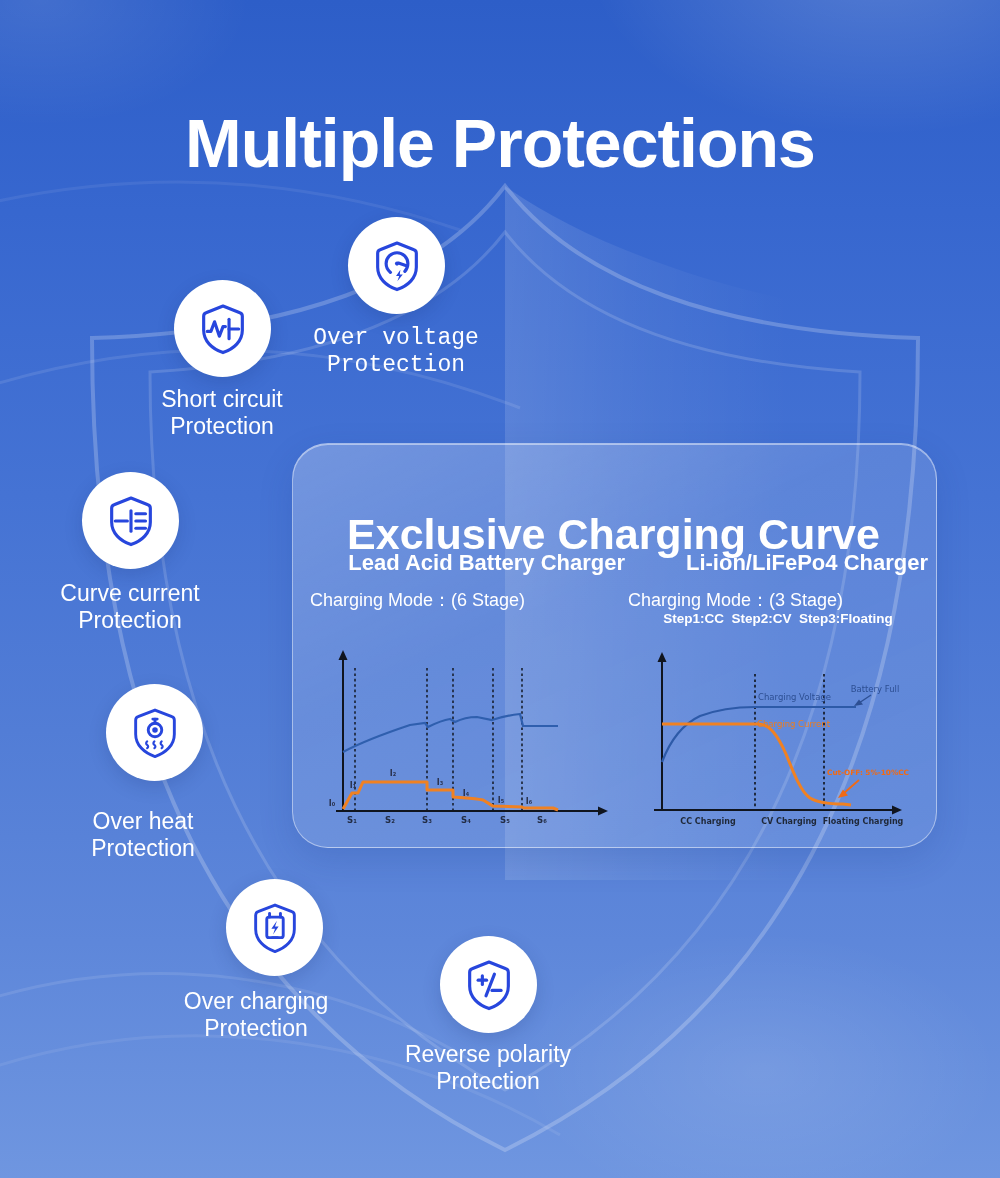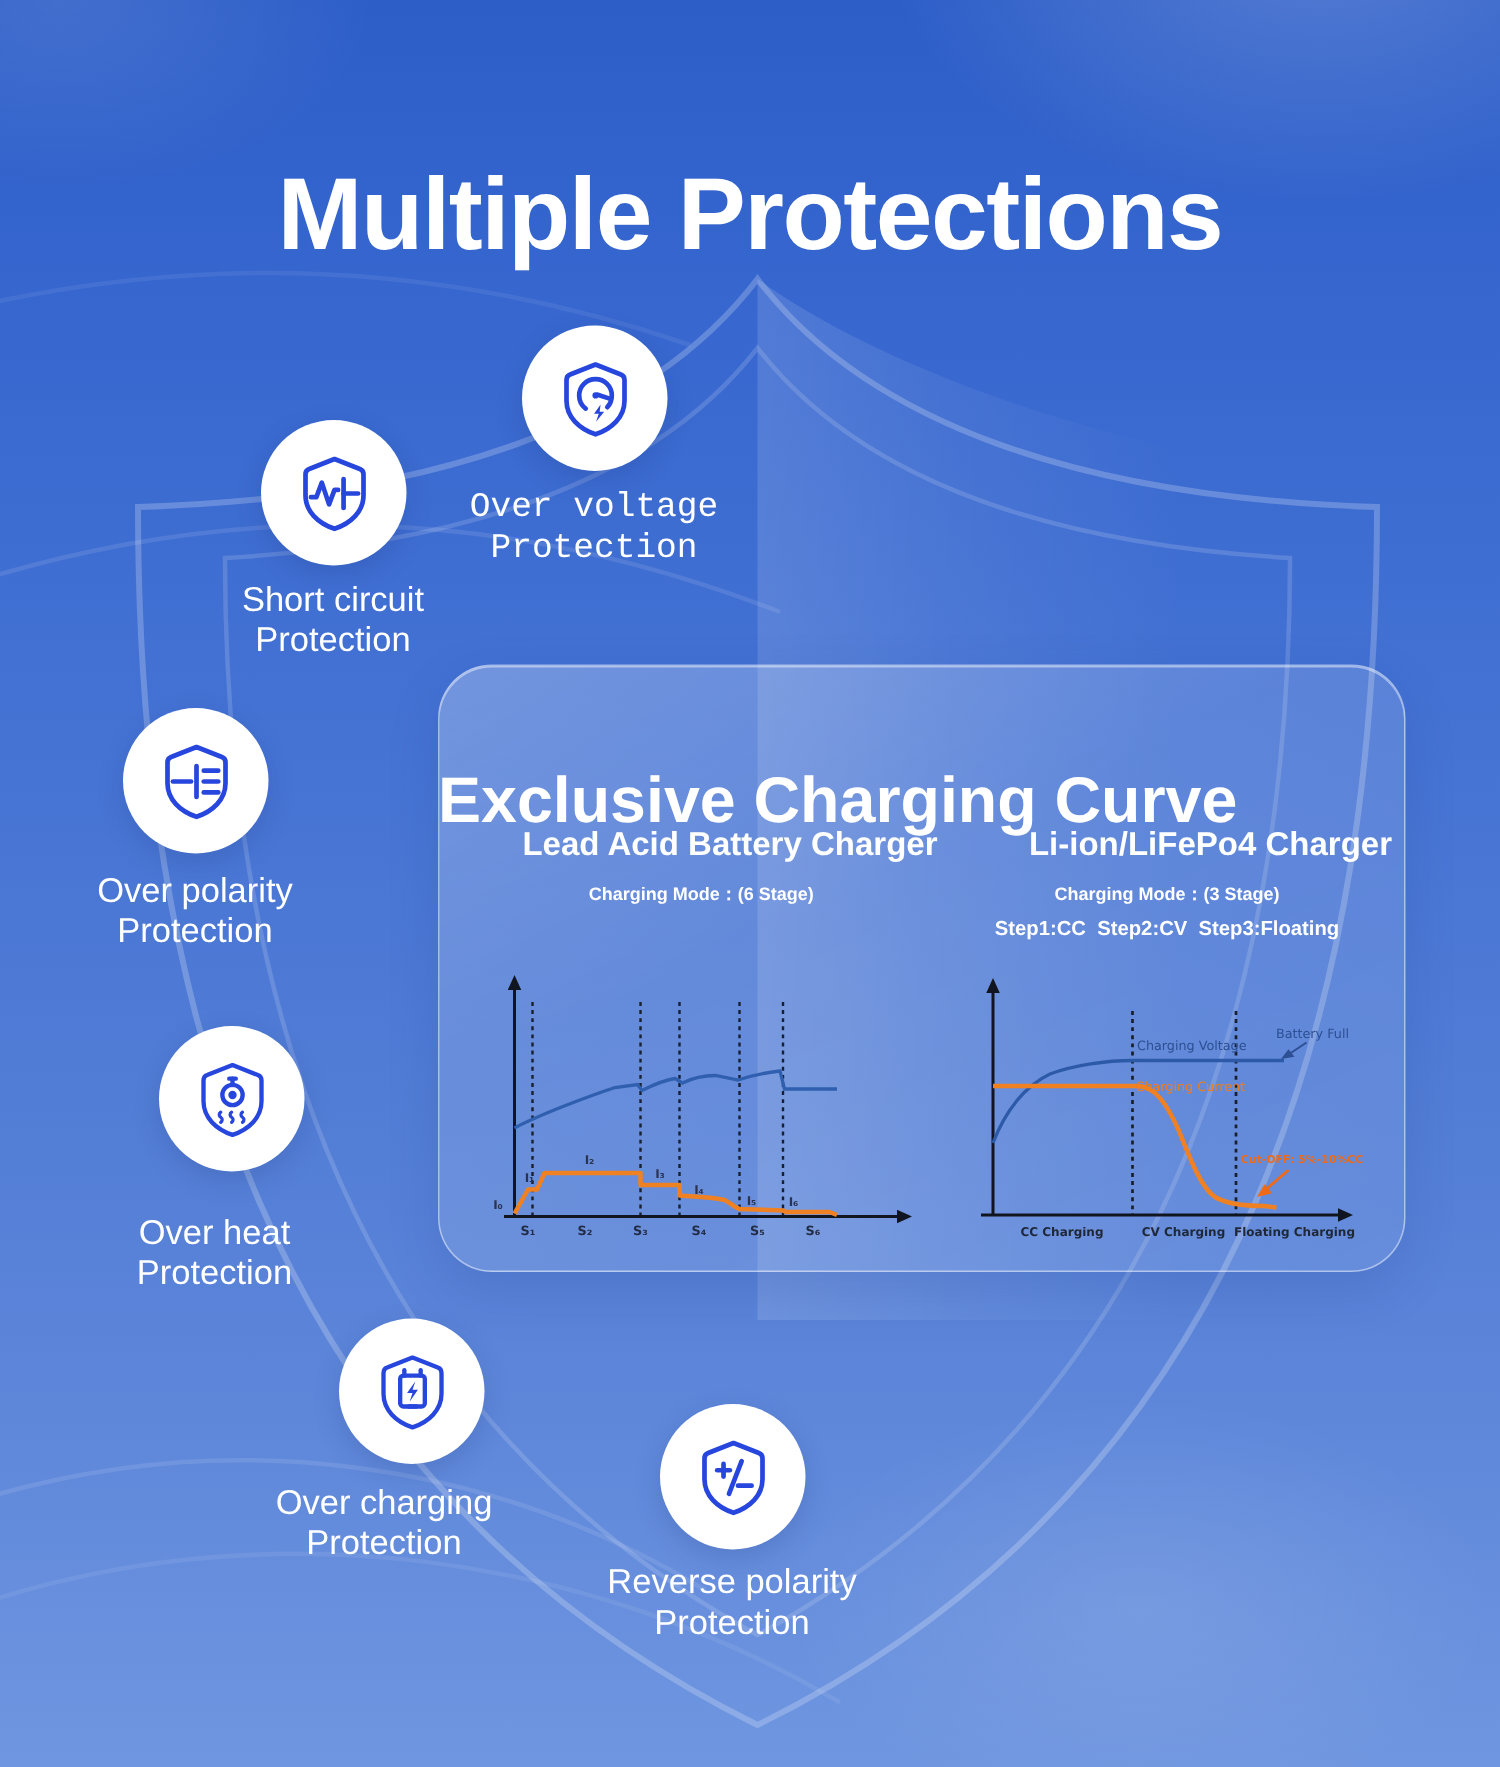--- a/index.html
+++ b/index.html
@@ -28,25 +28,25 @@
     font-size:23px;line-height:27px;font-weight:400;
   }
   .panel{
     position:absolute;left:292px;top:443px;width:643px;height:403px;
     border-radius:36px;
     background:linear-gradient(155deg, rgba(255,255,255,0.26) 0%, rgba(255,255,255,0.13) 40%, rgba(222,234,252,0.10) 100%);
     border:1px solid rgba(255,255,255,0.45);
     box-shadow:0 12px 34px rgba(25,55,135,0.16), inset 0 1px 0 rgba(255,255,255,0.45);
   }
   .panel-title{
-    position:absolute;left:292px;top:474px;width:643px;
+    position:absolute;left:292px;top:474px;width:643px;text-align:center;
     font-size:43px;font-weight:700;
   }
   .col-title{position:absolute;text-align:right;font-size:22px;font-weight:700;}
-  .col-mode{position:absolute;text-align:center;font-size:12px;font-weight:700;white-space:pre;}
+  .col-mode{position:absolute;text-align:left;font-size:18px;font-weight:400;white-space:pre;}
   .col-stages{position:absolute;text-align:center;font-size:13.5px;font-weight:700;white-space:pre;}
   .chart{position:absolute;overflow:visible;}
   .chart text{font-family:"DejaVu Sans",sans-serif;}
   .tick{font-size:8.5px;font-weight:700;fill:#222c44;}
   .ilab{font-size:8px;font-weight:700;fill:#2a3350;}
   .xcat{font-size:8px;font-weight:700;fill:#1f2838;}
   .ann-blue{font-size:8.5px;fill:#2d4f93;font-weight:400;}
   .ann-orange{font-size:8.5px;fill:#ef7d1c;}
   .ann-cut{font-size:7.3px;fill:#f06a15;font-weight:700;}
 </style>
@@ -105,21 +105,21 @@
     <svg viewBox="-24 -24 48 48" fill="none" stroke="#2746dd" stroke-width="2.6" stroke-linecap="round" stroke-linejoin="round">
       <path d="M0,-19 L14,-13.5 C15.5,-13 16,-12 16,-10.5 L16,1 C16,10 9,16.5 0,19.5 C-9,16.5 -16,10 -16,1 L-16,-10.5 C-16,-12 -15.5,-13 -14,-13.5 Z"></path>
       <path d="M-13,0 L-3,0"></path>
       <path d="M0,-8.5 L0,8.5"></path>
       <path d="M4,-6 L12,-6"></path>
       <path d="M4,0 L12,0"></path>
       <path d="M4,6 L12,6"></path>
     </svg>
   </div>
   <div class="prot-label" style="left:-10px;top:580px;">
-    <span>Over polarity</span><br>
+    <span>Curve current</span><br>
     <span>Protection</span>
   </div>
 
   <div class="prot-circle" style="left:106px;top:684px;">
     <svg viewBox="-24 -24 48 48" fill="none" stroke="#2746dd" stroke-width="2.4" stroke-linecap="round" stroke-linejoin="round">      
         <path d="M0,-19 L14,-13.5 C15.5,-13 16,-12 16,-10.5 L16,1 C16,10 9,16.5 0,19.5 C-9,16.5 -16,10 -16,1 L-16,-10.5 C-16,-12 -15.5,-13 -14,-13.5 Z"></path>
       <path d="M-1.8,-11.5 L1.8,-11.5"></path>
       <path d="M0,-11.5 L0,-8"></path>
       <circle cx="0" cy="-2.5" r="5.6"></circle>
       <circle cx="0" cy="-2.5" r="2.3" fill="#2746dd" stroke="none"></circle>

